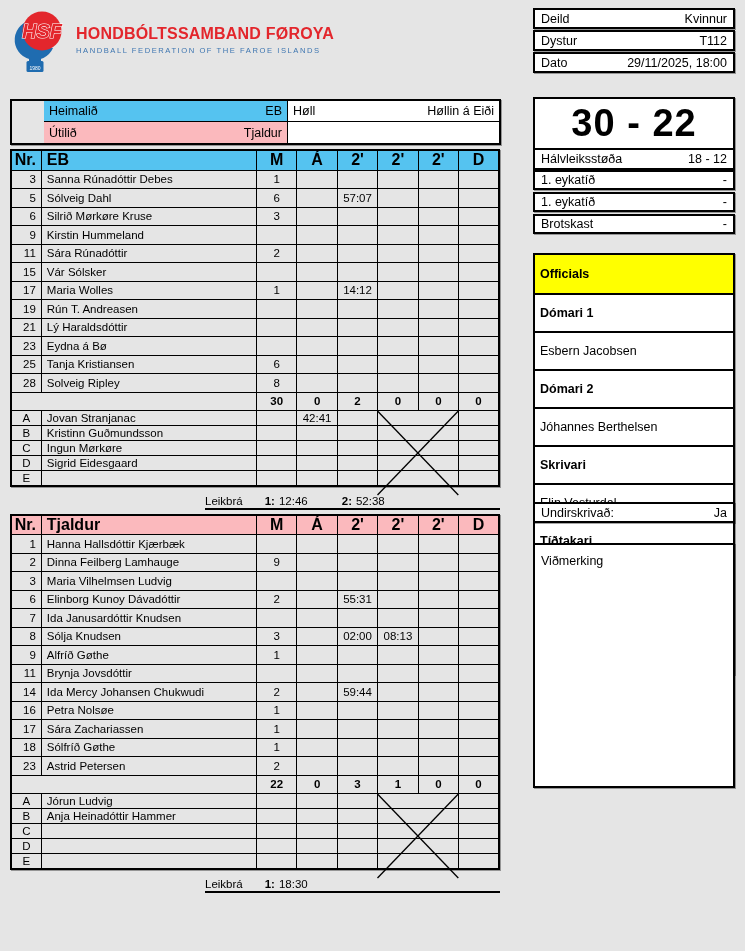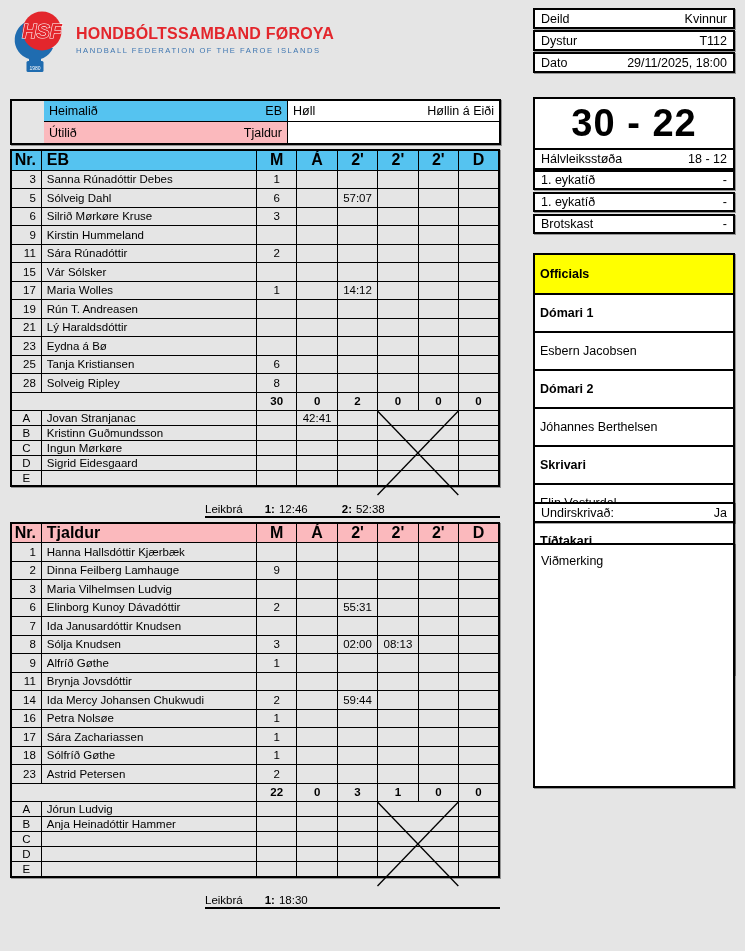--- a/index.html
+++ b/index.html
@@ -37,21 +37,21 @@
   td.c-nr, th.c-nr { width:30px; text-align:right; padding-right:5px; font-size:11.5px; }
   th.c-nr { text-align:center; padding-right:2px; }
   td.c-name, th.c-name { width:213px; text-align:left; padding-left:5px; font-size:11.5px; }
   td.c-num, th.c-num { width:40px; text-align:center; font-size:11.5px; }
   tr.totals td { font-weight:bold; height:18.5px;margin-left:16px; }
   td.c-letter { text-align:center; padding-right:0; }
   td.c-x { position:relative; padding:0; }
   svg.xmark { position:absolute; left:-1px; top:0; width:calc(100% + 2px); height:84px; overflow:visible; pointer-events:none; }
   svg.xmark line { stroke:#000; stroke-width:1.3; }
 
-  .leikbra { margin-left:195px; width:295px; border-bottom:2px solid #000; padding-bottom:1px; margin-top:16px; display:flex; align-items:baseline; font-size:11.5px; height:15px; }
+  .leikbra { margin-left:195px; width:295px; border-bottom:2px solid #000; padding-bottom:1px; margin-top:8px; display:flex; align-items:baseline; font-size:11.5px; height:15px; }
   .lb-label { margin-right:22px; }
   .lb-b { font-weight:bold; margin-right:4px; }
   .lb-gap { margin-left:34px; }
   .t2gap { margin-top:9px; }
 
   
   .score-block { position:absolute; left:533px; top:97px; width:202px; border:2px solid #000; box-shadow:1px 1px 0 rgba(0,0,0,.35); background:#fff; }
   .final-score { height:49px; display:flex; align-items:center; justify-content:center; font-size:38px; font-weight:bold; letter-spacing:1px; }
   .half-row { border-top:2px solid #000; height:20px; display:flex; align-items:center; justify-content:space-between; padding:0 6px; font-size:12.5px; }
 

